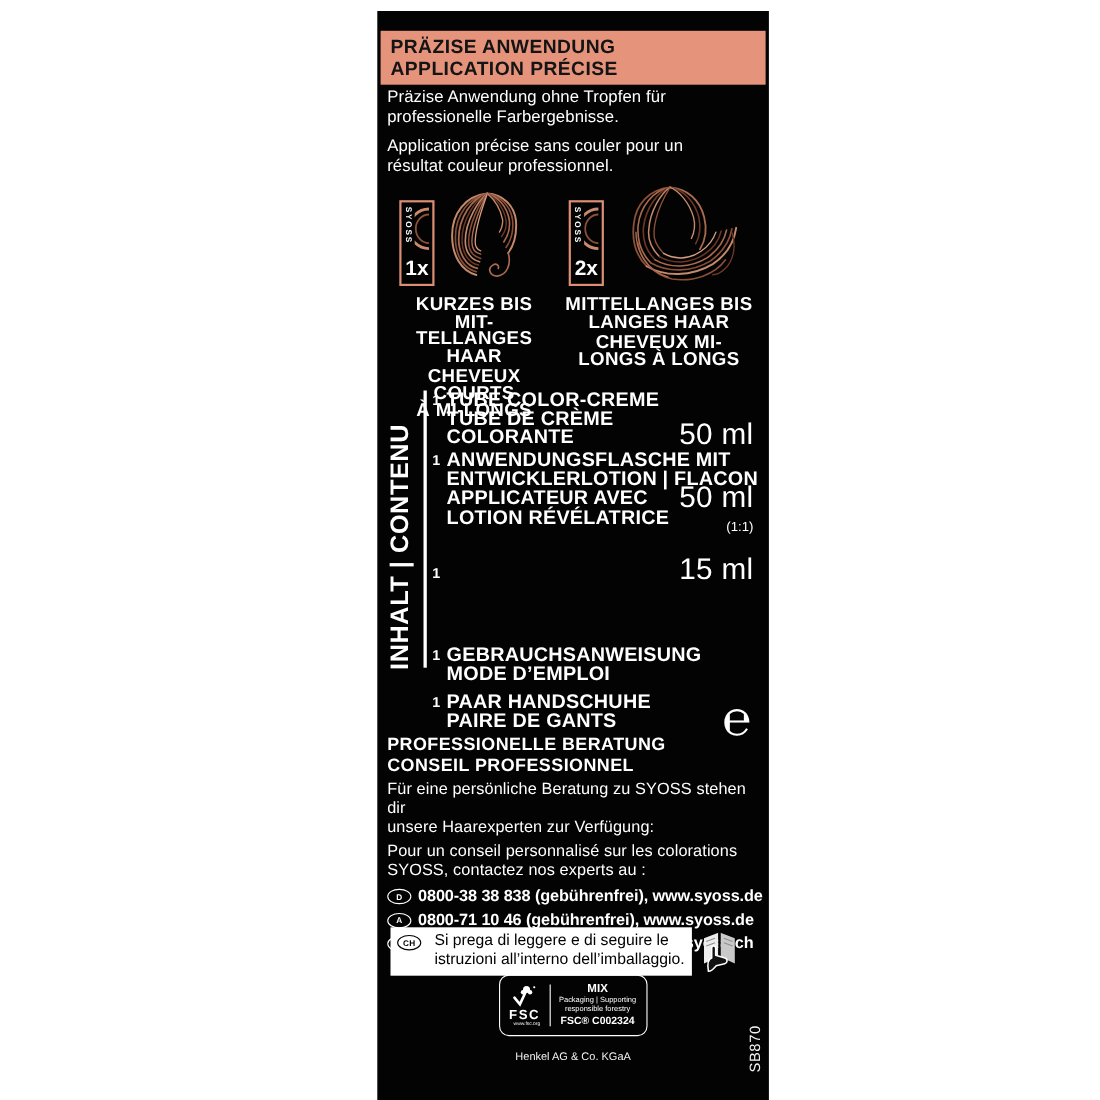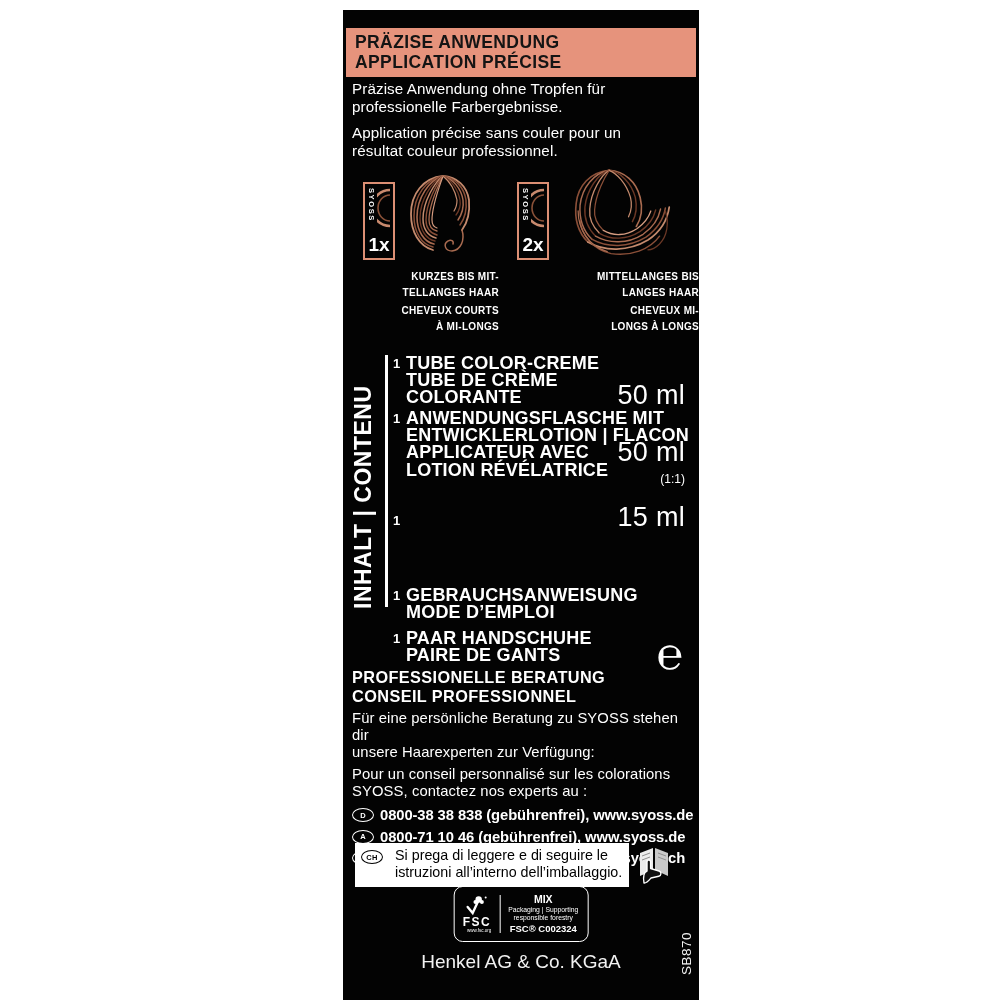--- a/index.html
+++ b/index.html
@@ -30,21 +30,21 @@
     width:28px;height:74px;border:2px solid #DC8F74;position:relative;
     display:flex;flex-direction:column;flex:0 0 auto;margin-top:3px;
   }
   .mini-brand{
     position:absolute;top:4px;left:2px;
     writing-mode:vertical-rl;font-size:7.5px;font-weight:bold;letter-spacing:1.6px;color:#fff;
   }
   .mini-crescent{position:absolute;top:3px;right:0px;}
   .mini-mult{margin-top:auto;align-self:center;margin-bottom:2px;font-size:19px;font-weight:bold;color:#fff;}
   .u-labels{margin-top:9px;text-align:center;}
-  .u-lab{font-size:10px;font-weight:bold;line-height:15.5px;letter-spacing:0.3px;white-space:pre-line;text-align:right;}
+  .u-lab{font-size:17px;font-weight:bold;line-height:15.5px;letter-spacing:0.3px;white-space:pre-line;}
   .u-lab.fr{margin-top:3px;}
   
   .contents{position:absolute;top:335px;left:0;right:0;height:322px;}
   .rail-label{
     position:absolute;left:9px;top:8px;height:256px;
     writing-mode:vertical-rl;transform:rotate(180deg);
     font-size:23px;font-weight:bold;letter-spacing:0.5px;line-height:1;
     display:flex;align-items:center;
   }
   .rail-line{position:absolute;left:42px;top:10px;width:2.5px;height:252px;background:#fff;}
@@ -84,21 +84,21 @@
   .fsc-left{display:flex;flex-direction:column;align-items:flex-end;margin-right:8px;}
   .fsc-name{font-size:12px;font-weight:bold;letter-spacing:1.5px;line-height:11px;}
   .fsc-url{font-size:4.5px;line-height:5px;}
   .fsc-div{width:1px;background:#fff;height:38px;margin-right:8px;}
   .fsc-right{display:flex;flex-direction:column;align-items:center;}
   .fsc-mix{font-size:10.5px;font-weight:bold;line-height:11px;}
   .fsc-desc{font-size:6.8px;line-height:7.6px;text-align:center;white-space:pre-line;margin-top:1px;}
   .fsc-code{font-size:9.5px;font-weight:bold;margin-top:2px;}
   
   .footer{position:absolute;top:943px;left:0;right:0;text-align:center;color:#f2f2f2;}
-  .footer div{font-size:19px;line-height:17.5px;}
+  .footer div{font-size:10px;line-height:17.5px;}
   .u-line{text-decoration:underline;}
   .print-code{
     position:absolute;right:5px;top:922px;
     writing-mode:vertical-rl;transform:rotate(180deg);
     font-size:13.5px;letter-spacing:0.5px;color:#f2f2f2;
   }
   svg{display:block;}
 </style>
 </head>
 <body>

